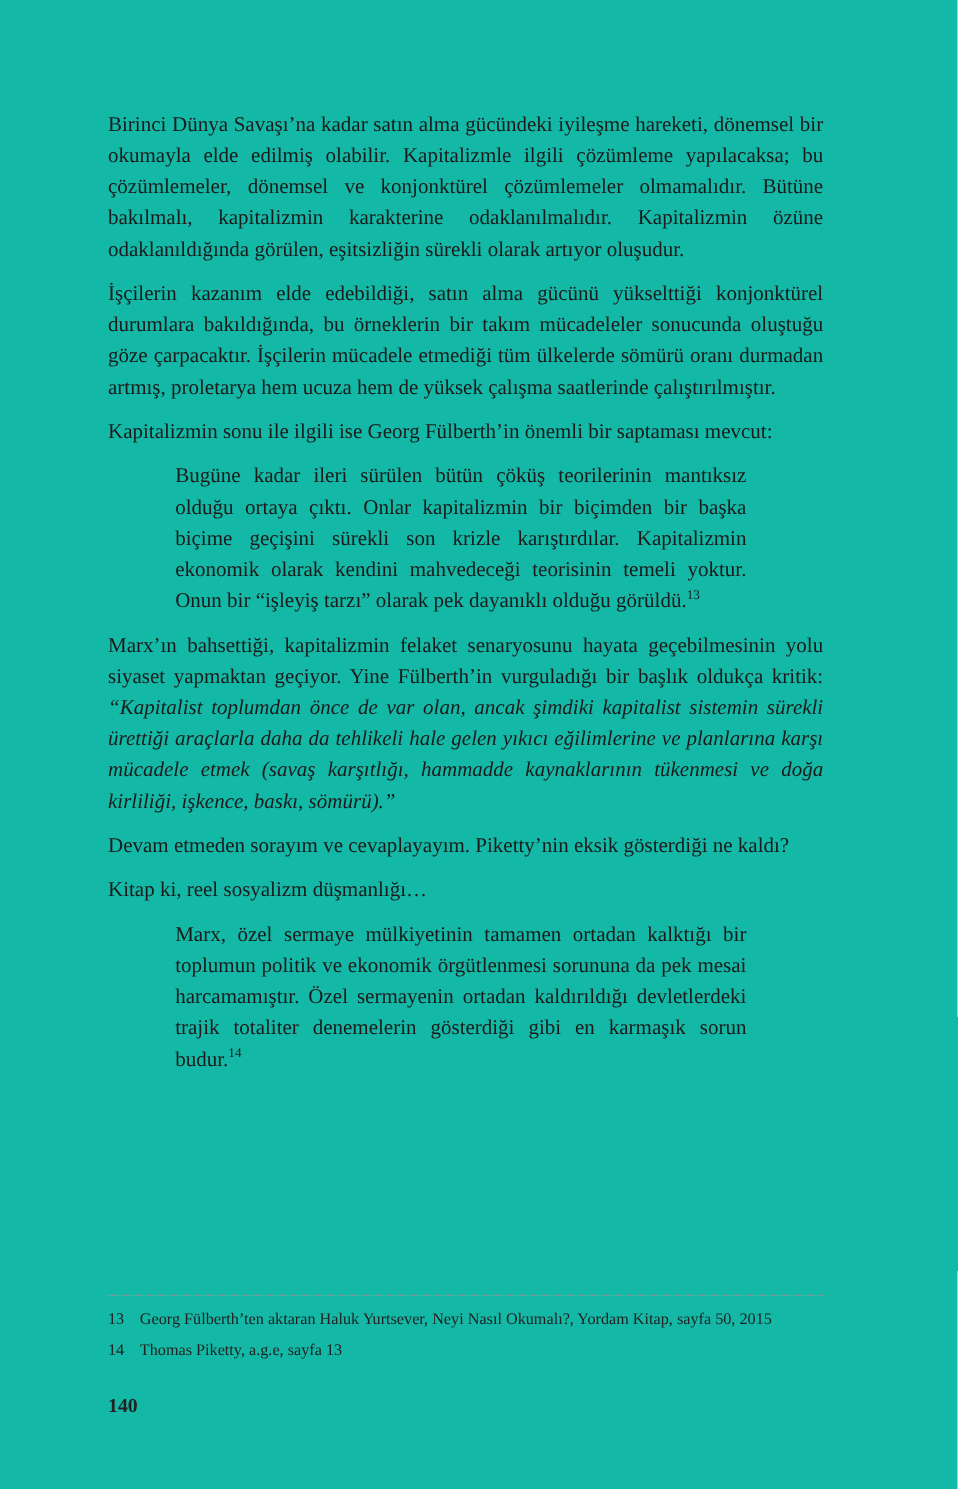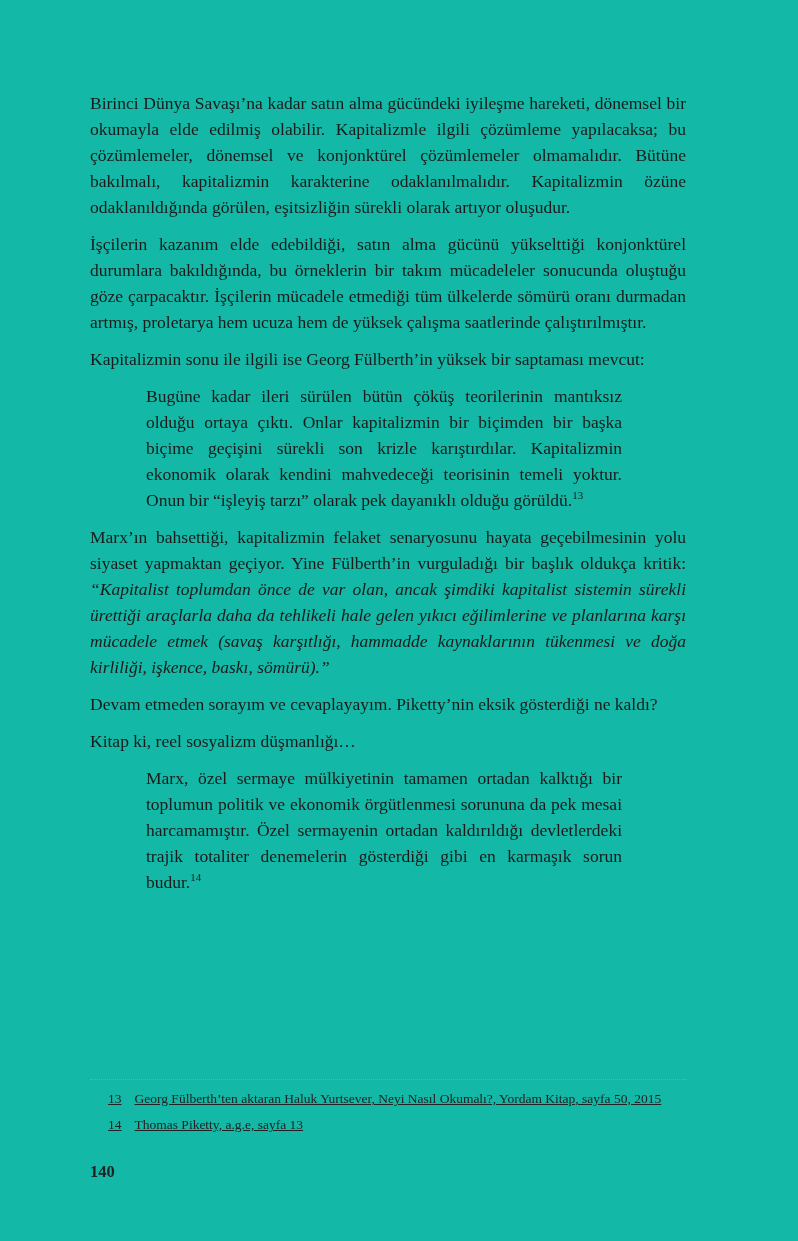--- a/index.html
+++ b/index.html
@@ -50,23 +50,22 @@
     line-height: 19px;
     color: #222222;
   }
   .fn-rule {
     border: none;
     border-top: 1px dotted #9a9a9a;
     height: 0;
     margin: 0 0 9px 0;
   }
   .fn {
-    margin: 0 0 7px 18px;
+    margin: 0 0 7px 0;
     text-align: justify;
-    text-decoration: underline;
   }
   .fn-num {
     margin-right: 13px;
   }
   .page-number {
     font-weight: bold;
     font-size: 16.5px;
     margin-top: 28px;
   }
 </style>
@@ -74,21 +73,21 @@
 <body>
 
 <div class="page">
 
   <main class="content">
 
     <p class="para">Birinci Dünya Savaşı’na kadar satın alma gücündeki iyileşme hareketi, dönemsel bir okumayla elde edilmiş olabilir. Kapitalizmle ilgili çözümleme yapılacaksa; bu çözümlemeler, dönemsel ve konjonktürel çözümlemeler olmamalıdır. Bütüne bakılmalı, kapitalizmin karakterine odaklanılmalıdır. Kapitalizmin özüne odaklanıldığında görülen, eşitsizliğin sürekli olarak artıyor oluşudur.</p>
 
     <p class="para">İşçilerin kazanım elde edebildiği, satın alma gücünü yükselttiği konjonktürel durumlara bakıldığında, bu örneklerin bir takım mücadeleler sonucunda oluştuğu göze çarpacaktır. İşçilerin mücadele etmediği tüm ülkelerde sömürü oranı durmadan artmış, proletarya hem ucuza hem de yüksek çalışma saatlerinde çalıştırılmıştır.</p>
 
-    <p class="para">Kapitalizmin sonu ile ilgili ise Georg Fülberth’in yüksek bir saptaması mevcut:</p>
+    <p class="para">Kapitalizmin sonu ile ilgili ise Georg Fülberth’in önemli bir saptaması mevcut:</p>
 
     <blockquote class="quote"><span class="quote-text">Bugüne kadar ileri sürülen bütün çöküş teorilerinin mantıksız olduğu ortaya çıktı. Onlar kapitalizmin bir biçimden bir başka biçime geçişini sürekli son krizle karıştırdılar. Kapitalizmin ekonomik olarak kendini mahvedeceği teorisinin temeli yoktur. Onun bir “işleyiş tarzı” olarak pek dayanıklı olduğu görüldü.</span><sup class="fn-ref">13</sup></blockquote>
 
     <p class="para"><span>Marx’ın bahsettiği, kapitalizmin felaket senaryosunu hayata geçebilmesinin yolu siyaset yapmaktan geçiyor. Yine Fülberth’in vurguladığı bir başlık oldukça kritik: </span><em class="italic-passage">“Kapitalist toplumdan önce de var olan, ancak şimdiki kapitalist sistemin sürekli ürettiği araçlarla daha da tehlikeli hale gelen yıkıcı eğilimlerine ve planlarına karşı mücadele etmek (savaş karşıtlığı, hammadde kaynaklarının tükenmesi ve doğa kirliliği, işkence, baskı, sömürü).”</em></p>
 
     <p class="para">Devam etmeden sorayım ve cevaplayayım. Piketty’nin eksik gösterdiği ne kaldı?</p>
 
     <p class="para">Kitap ki,  reel sosyalizm düşmanlığı…</p>
 
     <blockquote class="quote"><span class="quote-text">Marx, özel sermaye mülkiyetinin tamamen ortadan kalktığı bir toplumun politik ve ekonomik örgütlenmesi sorununa da pek mesai harcamamıştır. Özel sermayenin ortadan kaldırıldığı devletlerdeki trajik totaliter denemelerin gösterdiği gibi en karmaşık sorun budur.</span><sup class="fn-ref">14</sup></blockquote>

